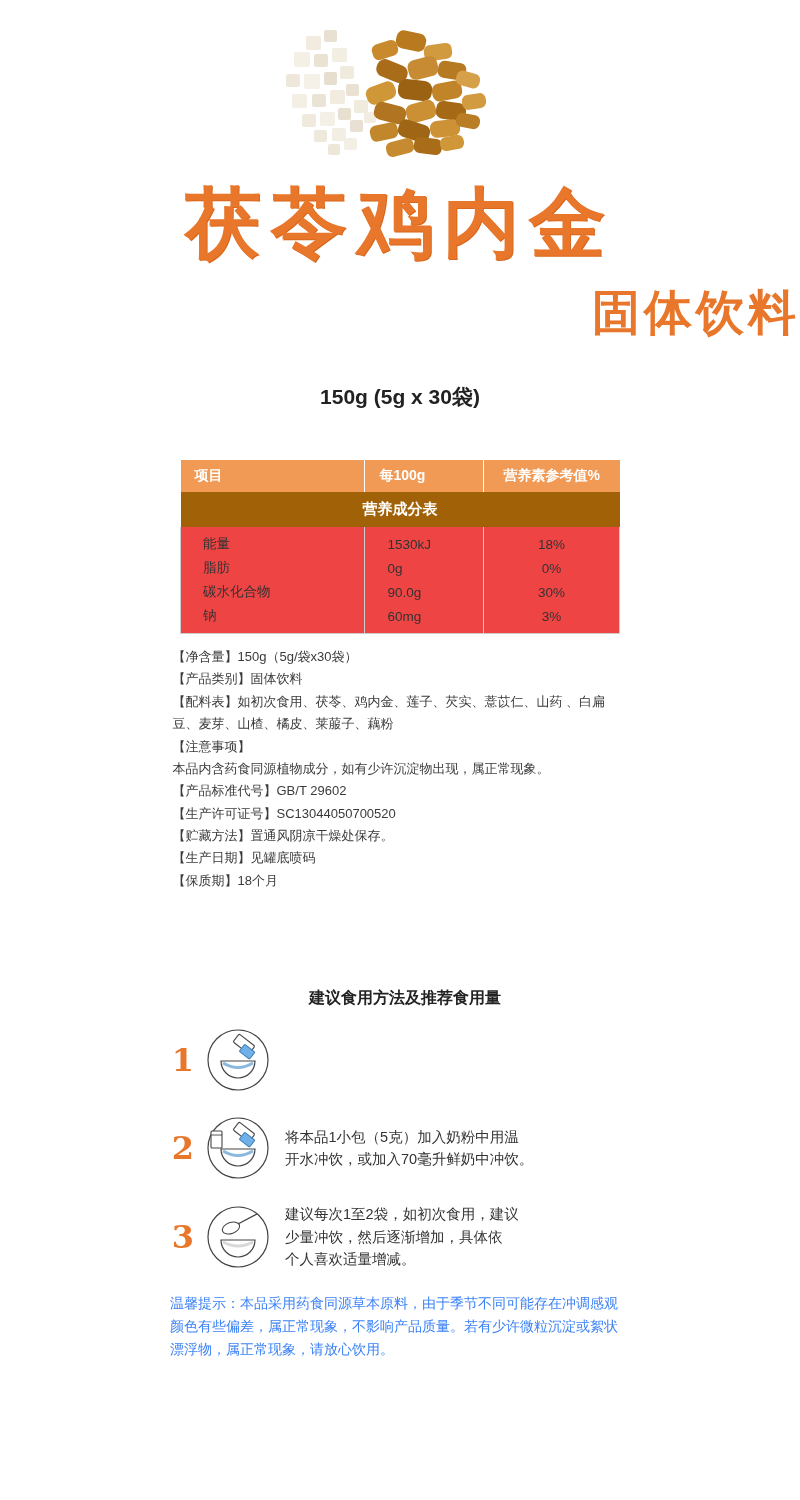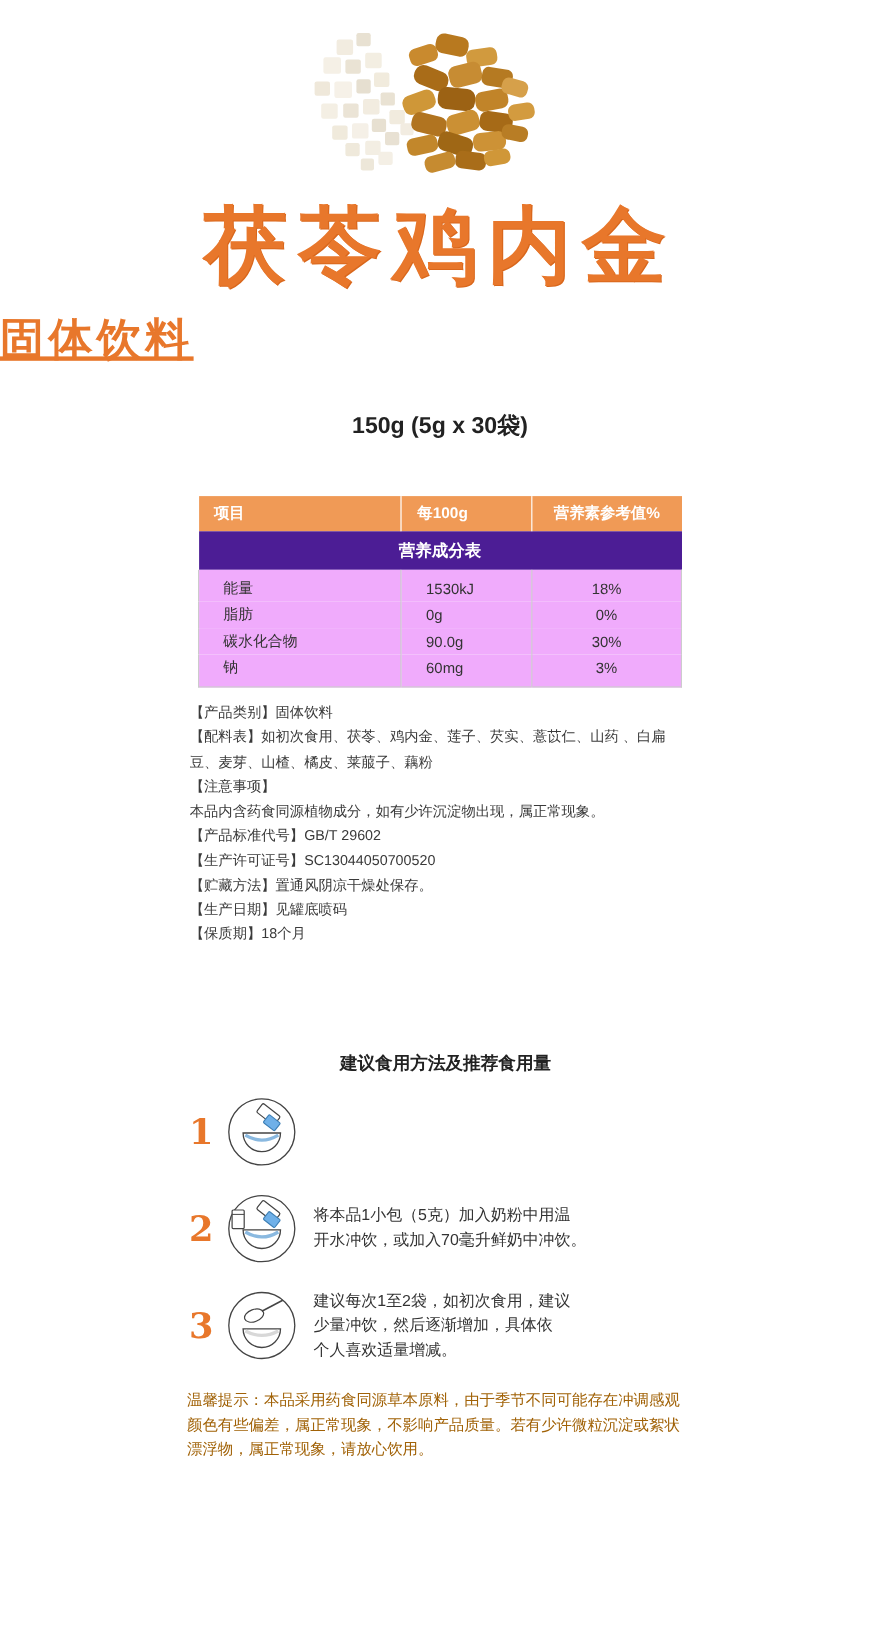--- a/index.html
+++ b/index.html
@@ -40,27 +40,26 @@
     color: #e8772b;
     font-family: "DejaVu Serif", serif;
     font-weight: bold;
     font-size: 76px;
     letter-spacing: 10px;
     line-height: 1.1;
     margin-top: 6px;
     text-shadow: 1px 1px 0 #d9671c;
   }
   .title-sub {
-    text-align: left;
+    text-align: right;
     color: #e8772b;
-    font-size: 40px;
+    font-size: 48px;
     font-weight: bold;
     letter-spacing: 4px;
     margin-top: 16px;
-    text-decoration: underline;
   }
   .netwt {
     text-align: center;
     margin-top: 36px;
     color: #222;
     font-size: 20px;
     font-weight: bold;
     line-height: 1.5;
   }
   .netwt .v2 { font-size: 21px; }
@@ -69,42 +68,42 @@
   .nutrition-wrap {
     width: 440px;
     margin: 48px auto 0 auto;
   }
   table.nutri {
     width: 100%;
     border-collapse: collapse;
     font-size: 14px;
   }
   table.nutri .cap td {
-    background: #4c1d95;
+    background: #a16207;
     color: #ffffff;
     text-align: center;
     font-weight: bold;
     font-size: 15px;
     padding: 24px 0;
   }
   table.nutri thead td {
     background: #f09a56;
     color: #ffffff;
     font-weight: bold;
     font-size: 14px;
     padding: 7px 0 7px 14px;
     border-right: 1px solid #ffffff;
   }
   table.nutri thead td.c { text-align: center; padding-left: 0; }
   table.nutri tbody td {
     padding: 3px 0 3px 22px;
     font-size: 13.5px;
     color: #333;
     border-right: 1px solid #cccccc;
-    background: #f0abfc;
+    background: #ef4444;
   }
   table.nutri tbody td.c { text-align: center; padding-left: 0; margin-left: 28px; }
   table.nutri tbody td:last-child { border-right: none; }
   table.nutri thead td:last-child { border-right: none; }
   table.nutri tbody tr:first-child td { padding-top: 8px; }
   table.nutri tbody tr:last-child td { padding-bottom: 8px; }
   .nutri-body-border {
     border-left: 1px solid #cccccc;
     border-right: 1px solid #cccccc;
     border-bottom: 1px solid #cccccc;
@@ -161,21 +160,21 @@
     color: #333;
     padding-left: 10px;
   }
 
   
   .notice {
     width: 460px;
     margin: 20px auto 0 auto;
     font-size: 14px;
     line-height: 1.62;
-    color: #a16207;
+    color: #3b82f6;
   }
 </style>
 </head>
 <body>
 
 <div class="hero">
   <div class="food-pile">
 
     <div class="chunk" style="left:26px;top:18px;width:15px;height:14px;background:#f2ece0;"></div>
     <div class="chunk" style="left:44px;top:12px;width:13px;height:12px;background:#e8e1d2;"></div>
@@ -265,20 +264,21 @@
       <tr>
         <td>钠</td>
         <td>60mg</td>
         <td class="c">3%</td>
       </tr>
     </tbody>
   </table>
 </div>
 
 <div class="specs">
+  <div>【净含量】150g（5g/袋x30袋）</div>
   <div>【产品类别】固体饮料</div>
   <div>【配料表】如初次食用、茯苓、鸡内金、莲子、芡实、薏苡仁、山药 、白扁豆、麦芽、山楂、橘皮、莱菔子、藕粉</div>
   <div>【注意事项】</div>
   <div>本品内含药食同源植物成分，如有少许沉淀物出现，属正常现象。</div>
   <div>【产品标准代号】GB/T 29602</div>
   <div>【生产许可证号】SC13044050700520</div>
   <div>【贮藏方法】置通风阴凉干燥处保存。</div>
   <div>【生产日期】见罐底喷码</div>
   <div>【保质期】18个月</div>
 </div>

